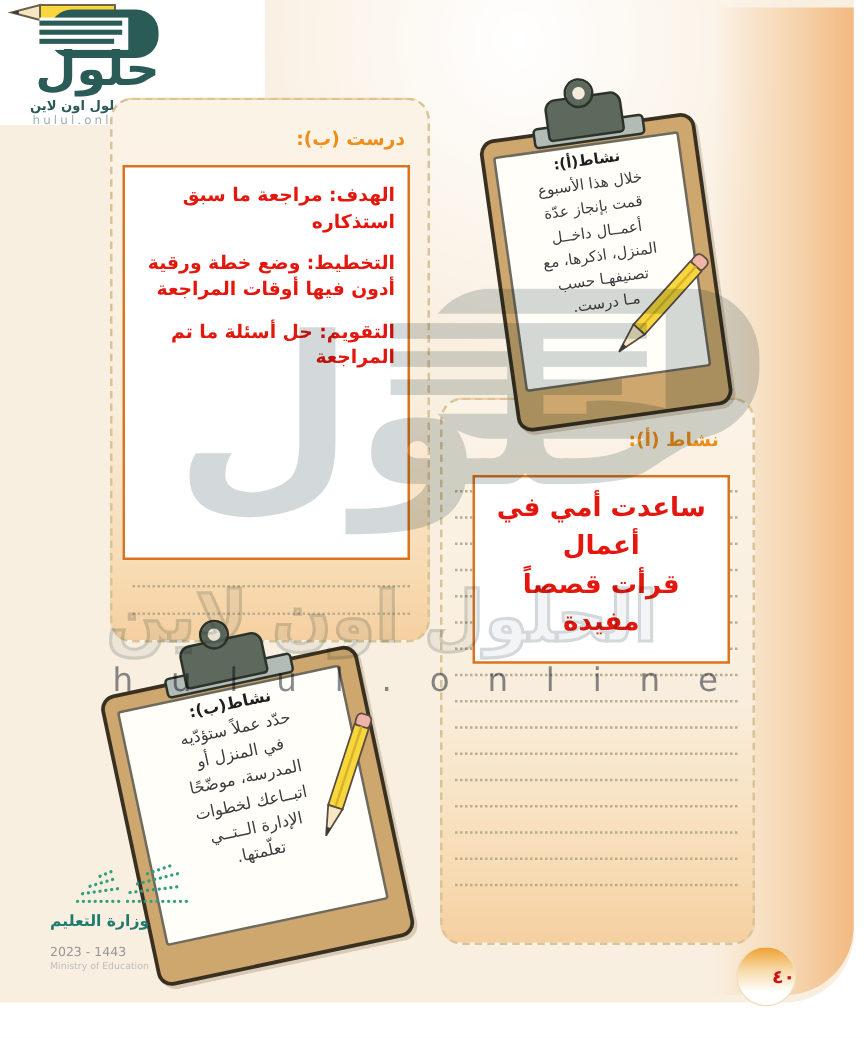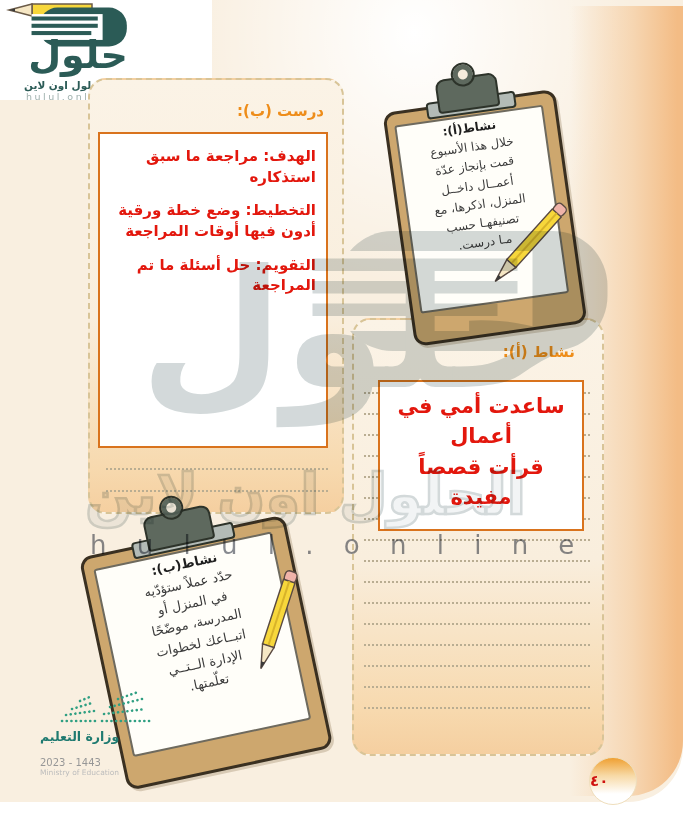--- a/index.html
+++ b/index.html
@@ -93,21 +93,21 @@
   .ministry{left:40px;top:688px;width:130px;height:90px;z-index:12;}
   .moe-dots{position:absolute;left:18px;top:0;width:98px;height:40px;}
   .moe-ar{position:absolute;left:0;top:41px;width:120px;text-align:left;font-size:12.5px;
           font-weight:bold;color:#1f7a70;direction:rtl;}
   .moe-en{position:absolute;left:0;top:59px;width:120px;font-size:7.5px;color:#bdbdbd;margin-top:21px;}
   .moe-years{position:absolute;left:0;top:69px;font-size:10px;color:#979797;}
 
   
   .page-circle{left:589px;top:757px;width:46px;height:46px;border-radius:50%;z-index:12;
                background:linear-gradient(180deg,#efa032 0%,#f7d9a5 38%,#ffffff 78%);
-               border:1px solid #efdebc;display:flex;align-items:center;justify-content:flex-start;}
+               border:1px solid #efdebc;display:flex;align-items:center;justify-content:flex-end;}
   .page-num{font-size:15px;font-weight:bold;color:#cf1110;}
 </style>
 </head>
 <body>
 
 <div class="sheet">
 
   <div class="abs paper-bg"></div>
   <div class="abs paper-glow"></div>
   <div class="abs edge-strip"></div>

